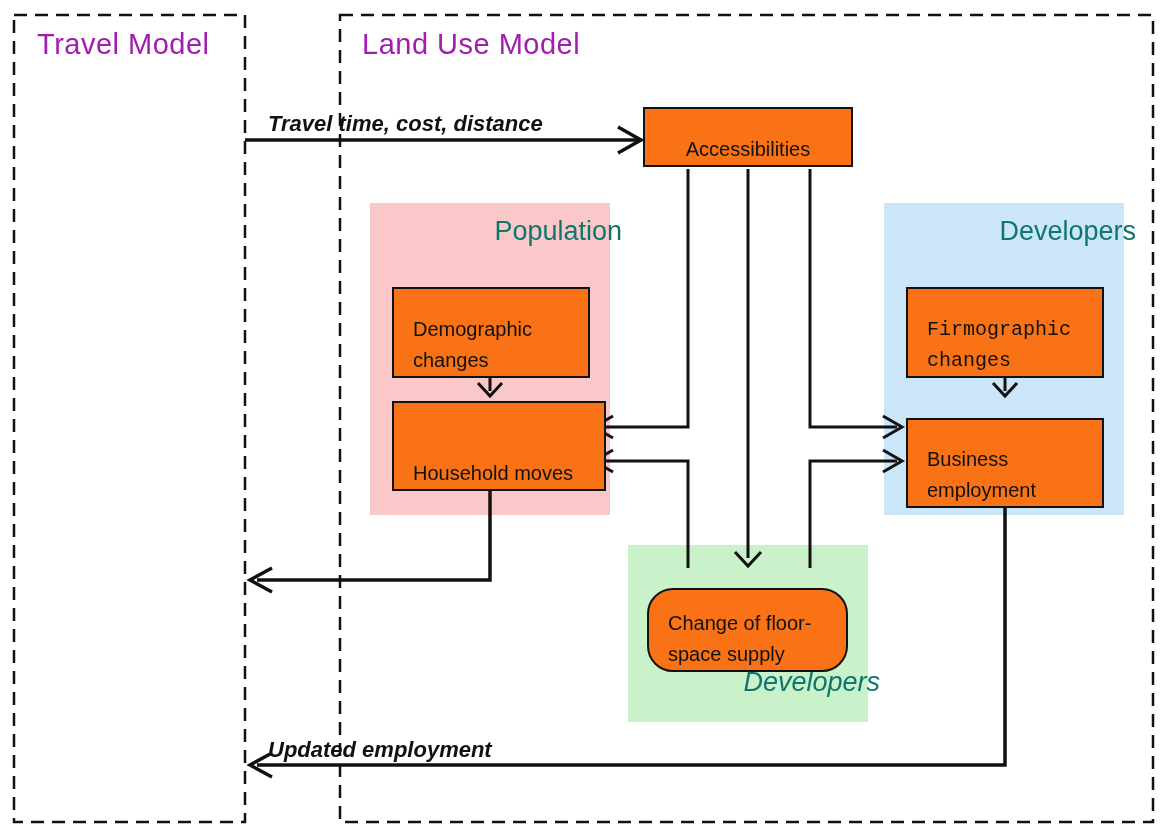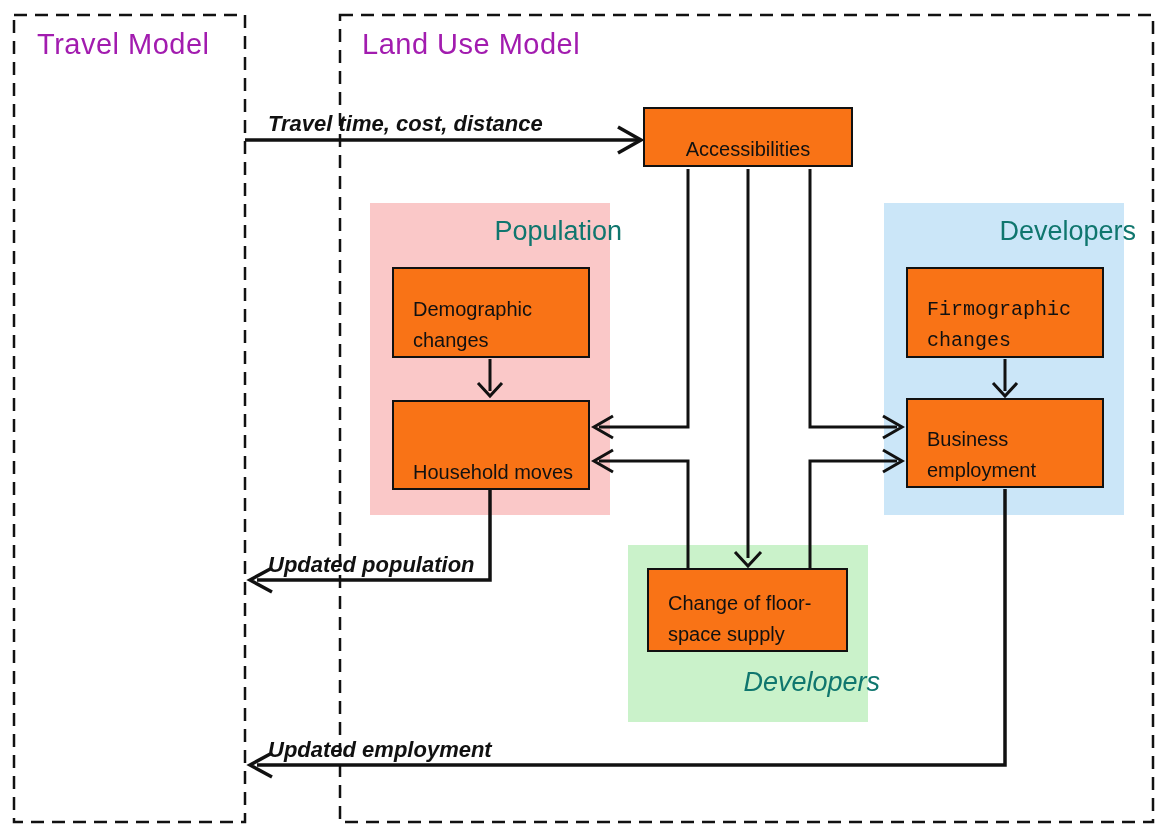--- a/index.html
+++ b/index.html
@@ -47,21 +47,21 @@
     z-index: 3;
     background: #f97316;
     border: 2px solid #111;
     box-sizing: border-box;
     display: flex;
     align-items: flex-end;
     font-size: 20px;
     line-height: 31px;
     color: #111;
   }
-  .node.left-text { padding: 0 10px 0 19px; text-align: left; }
+  .node.left-text { padding: 0 10px 0 19px; text-align: left; margin-top: 20px; }
   .node.center-text { justify-content: center; text-align: center; padding: 0 6px; }
 
   
   .flow-label {
     position: absolute;
     z-index: 4;
     font-size: 22px;
     font-weight: bold;
     font-style: italic;
     color: #111;
@@ -132,33 +132,32 @@
   <div class="abs model-title" style="left:362px; top:28px; z-index:4;text-align:right;">Land Use Model</div>
 
   <div class="node center-text" style="left:643px; top:107px; width:210px; height:60px;">
     <span>Accessibilities</span>
   </div>
 
   <div class="node left-text" style="left:392px; top:267px; width:198px; height:91px;">
     <span>Demographic changes</span>
   </div>
 
-  <div class="node left-text" style="left:392px; top:400px; width:198px; height:90px;">
+  <div class="node left-text" style="left:392px; top:381px; width:214px; height:90px;">
     <span>Household moves</span>
   </div>
 
   <div class="node left-text" style="left:906px; top:267px; width:198px; height:91px;font-family:Liberation Mono, monospace;">
     <span>Firmographic changes</span>
   </div>
 
   <div class="node left-text" style="left:906px; top:398px; width:198px; height:90px;">
     <span>Business employment</span>
   </div>
 
-  <div class="node left-text" style="left:647px; top:568px; width:201px; height:84px;">
+  <div class="node left-text" style="left:647px; top:568px; width:201px; height:84px;border-radius:26px;">
     <span>Change of floor-space supply</span>
   </div>
 
   <div class="flow-label" style="left:268px; top:111px;">Travel time, cost, distance</div>
-  <div class="flow-label" style="left:268px; top:552px;">Updated population</div>
   <div class="flow-label" style="left:268px; top:737px;text-align:center;">Updated employment</div>
 
 </div>
 
 </body></html>

